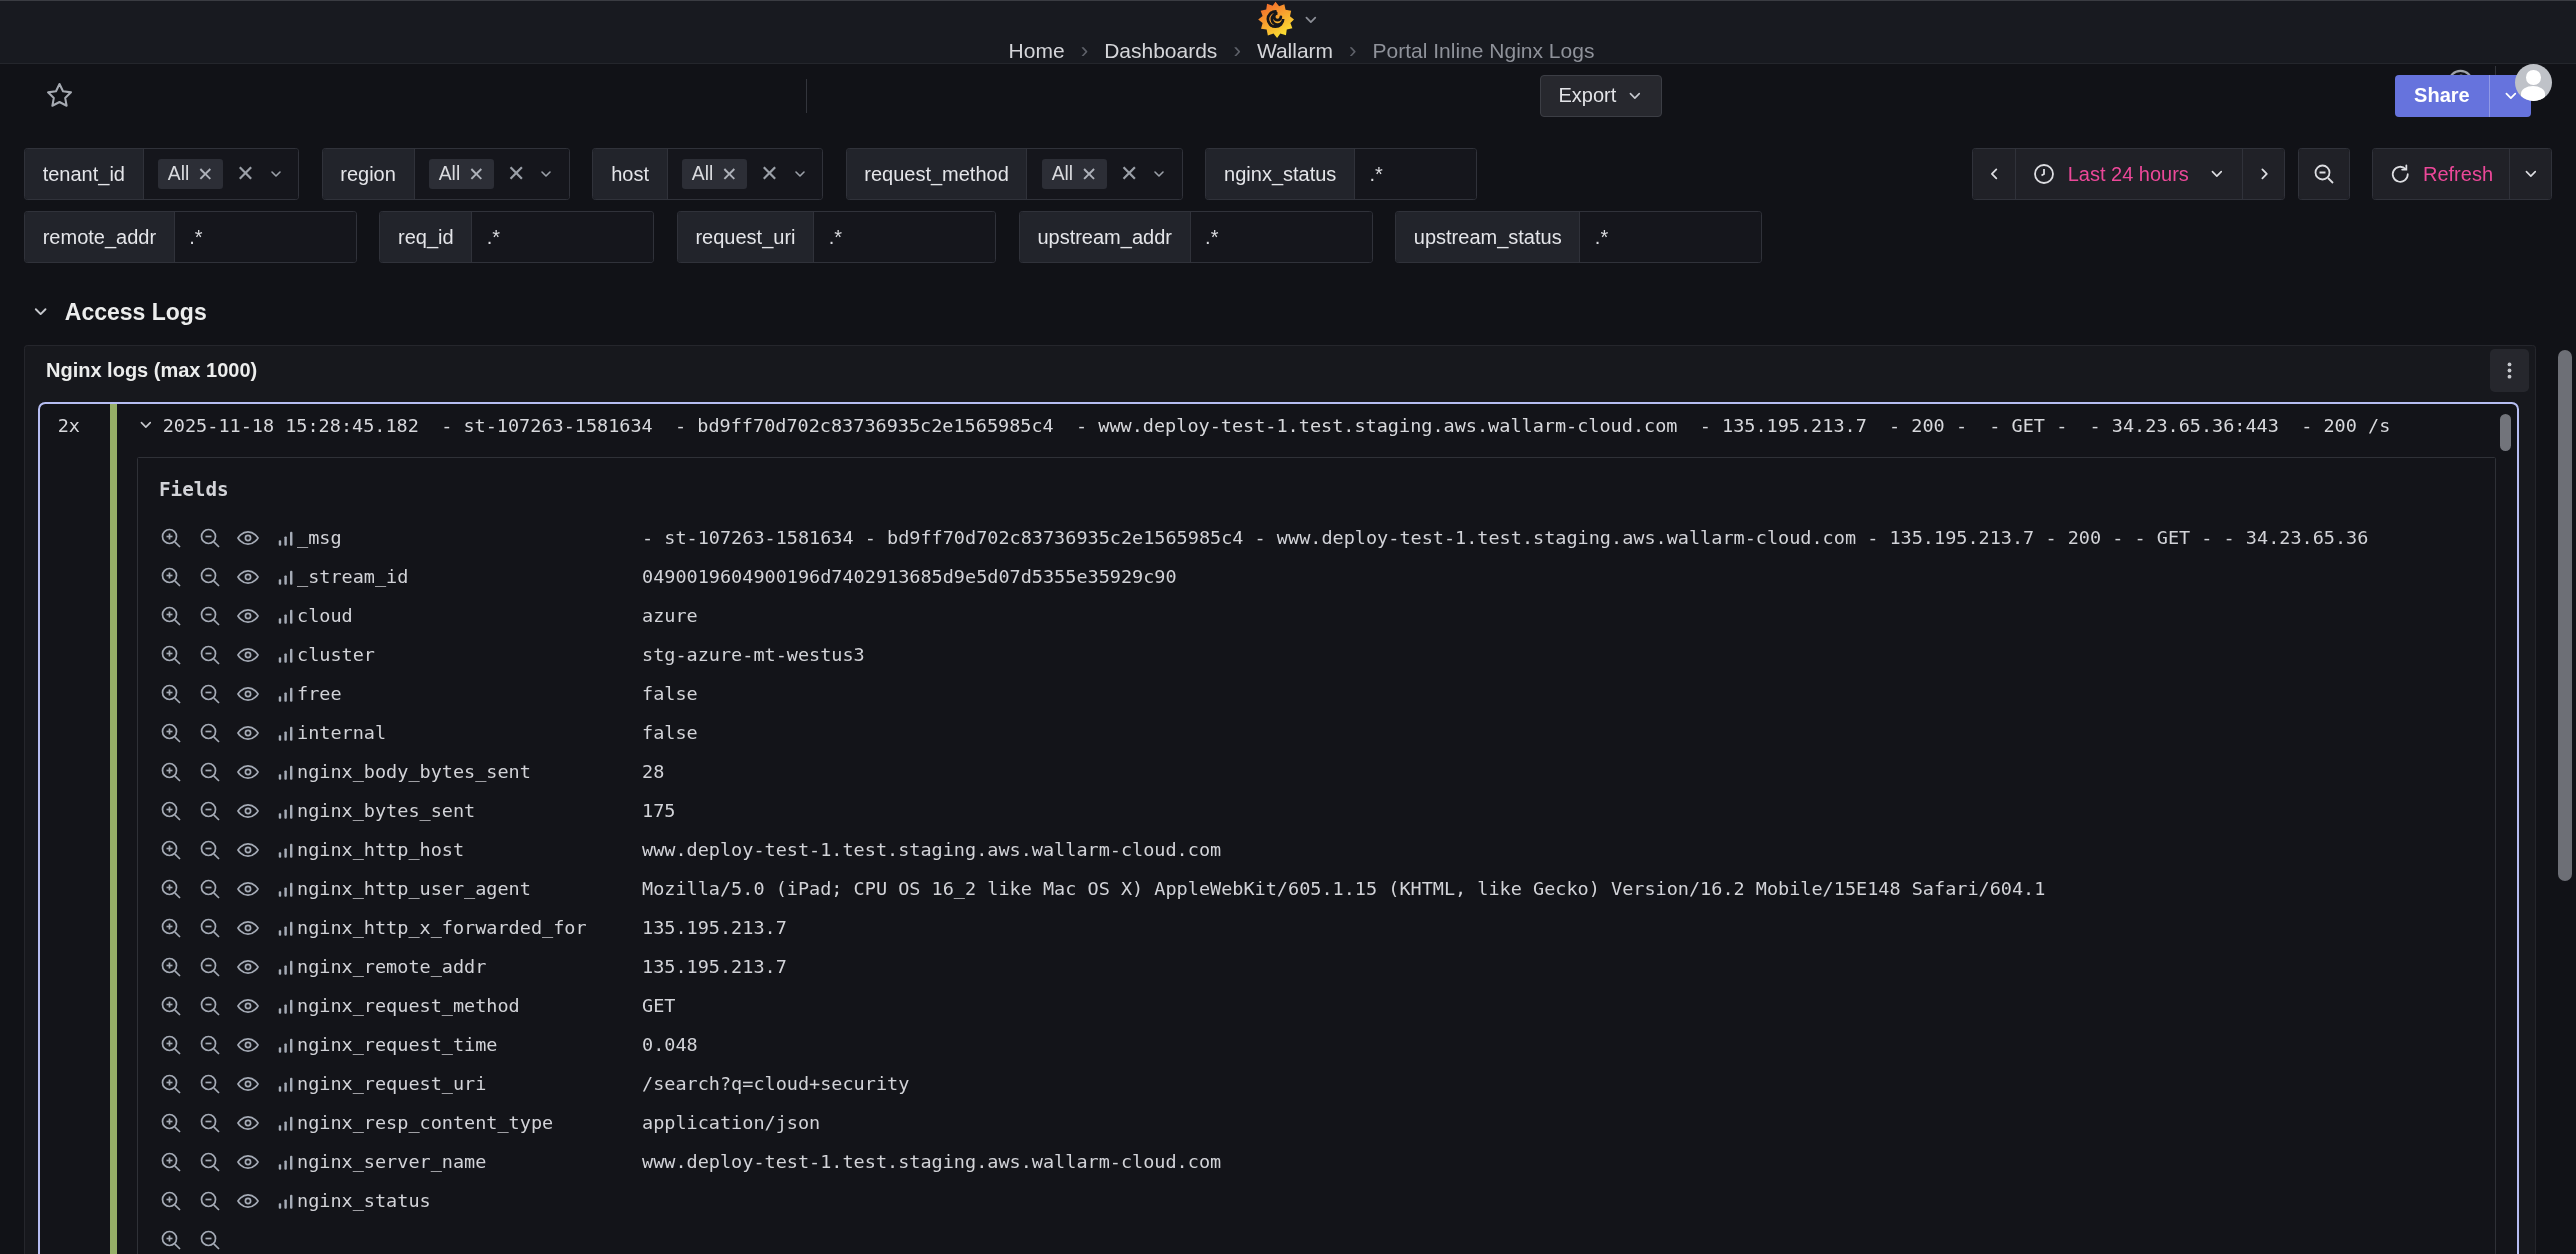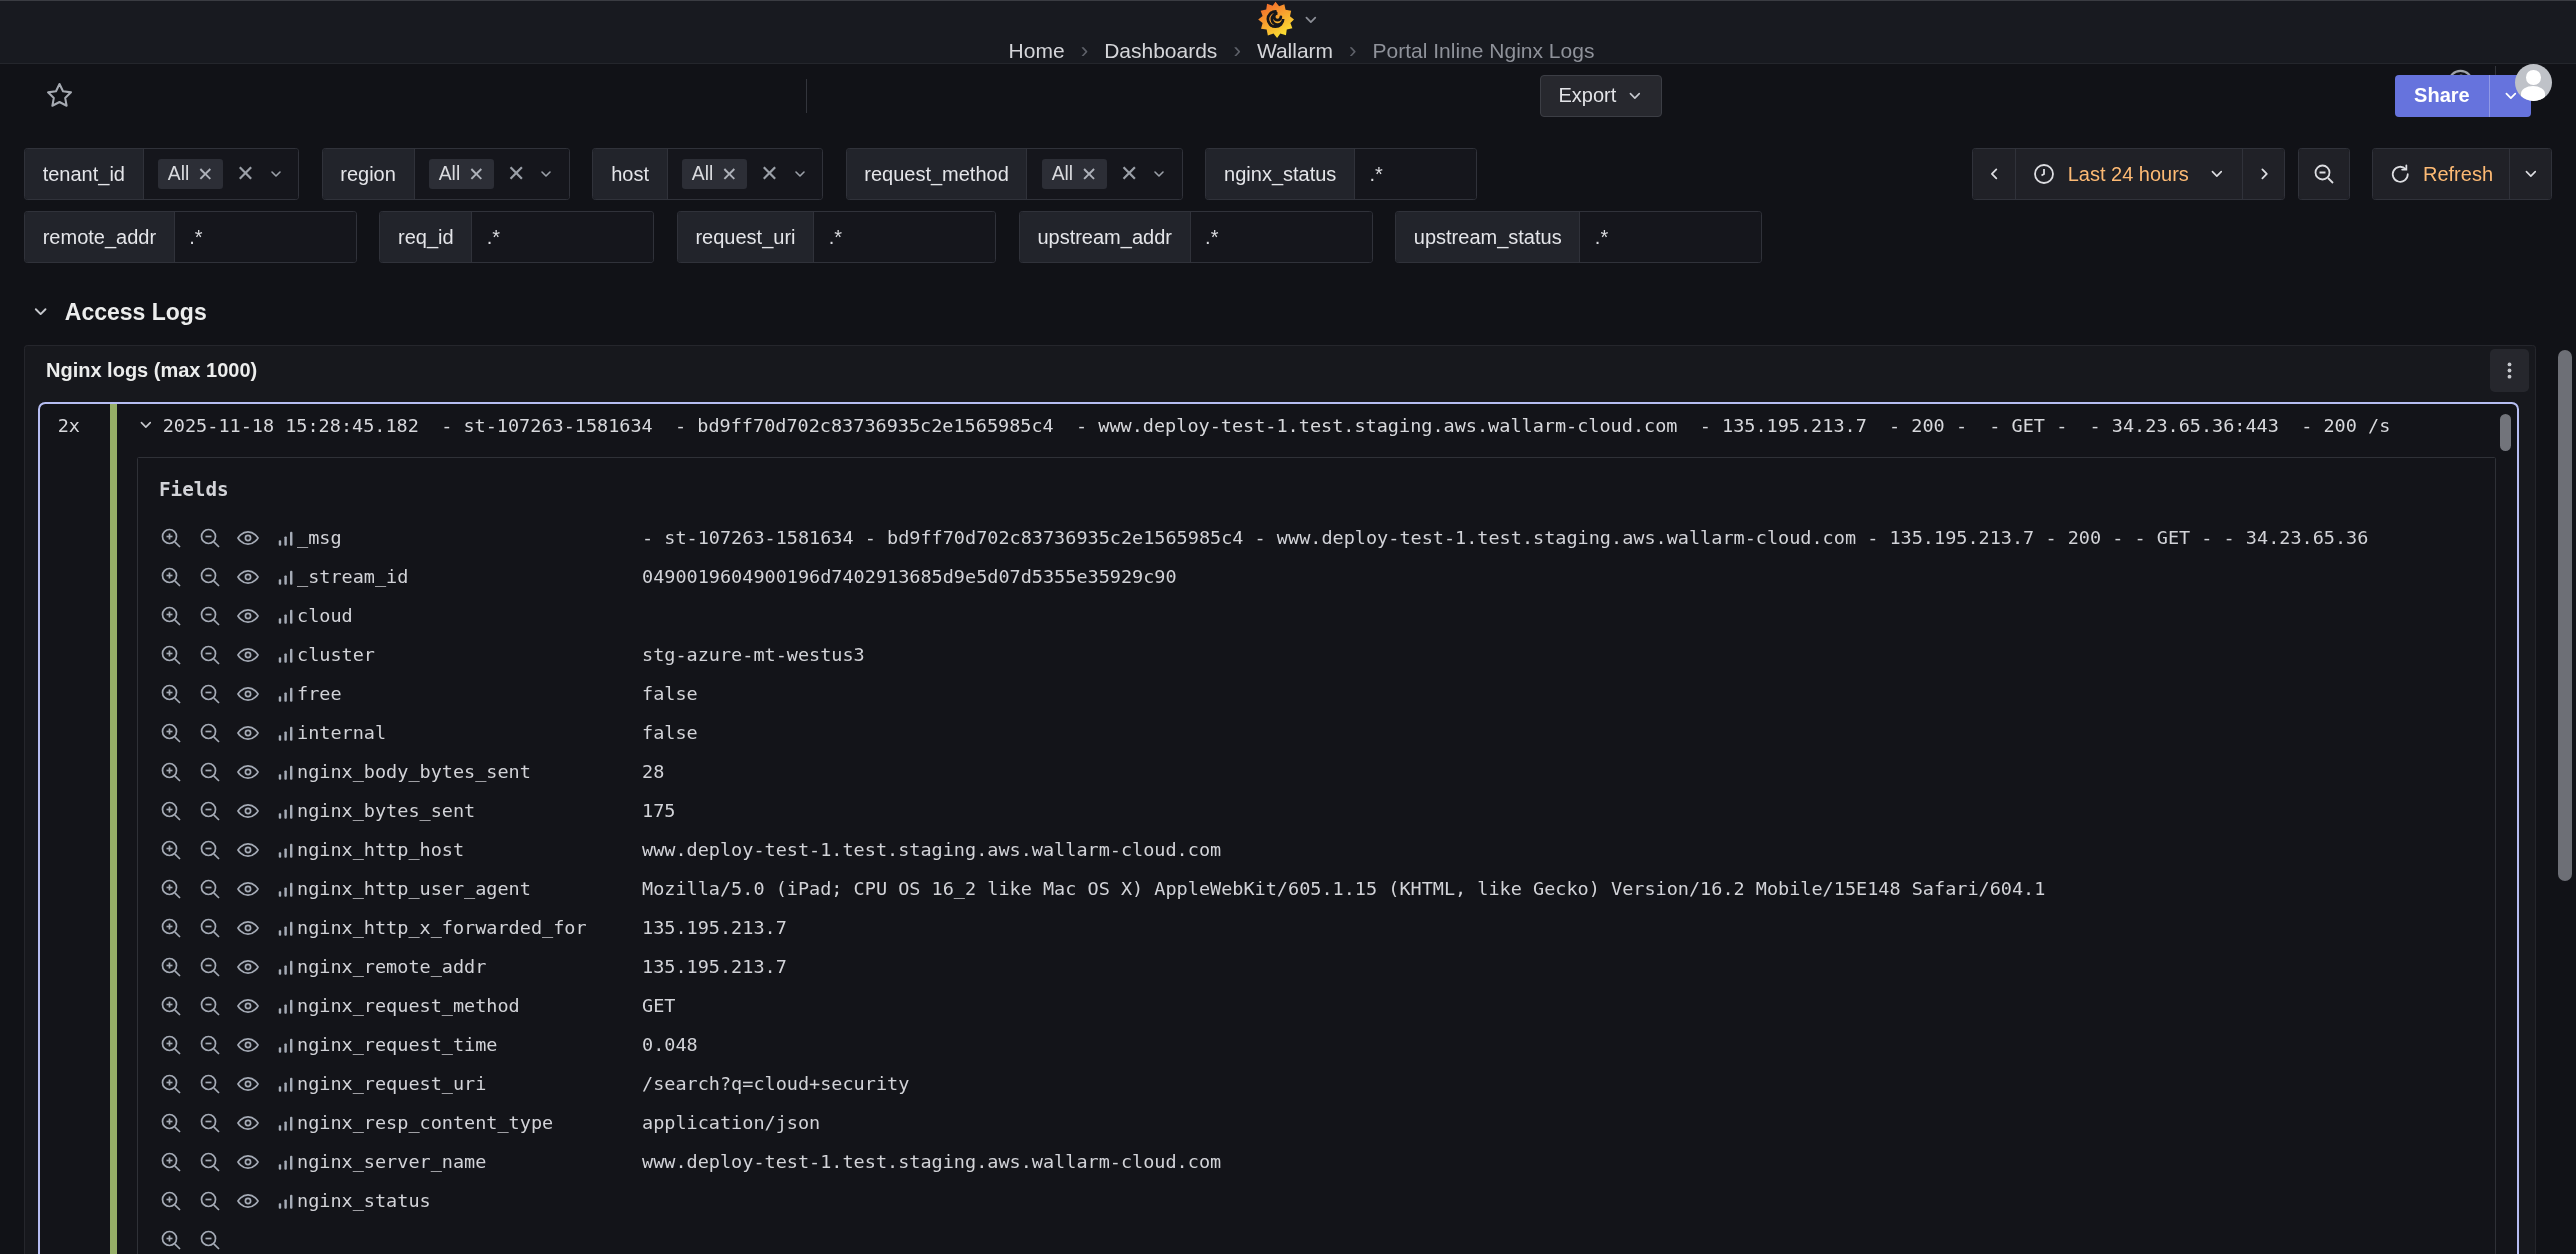--- a/index.html
+++ b/index.html
@@ -47,21 +47,21 @@
   .pill-value { background:#15161c; display:flex; align-items:center; gap:13px; padding:0 14.5px; min-width:149px; }
   .chip { background:#2c2e36; border-radius:3.2px; padding:3.2px 9.7px; display:flex; align-items:center; gap:8px;
           font-size:19.3px; color:#d9dade; cursor:pointer; }
   .chip .x { color:#aeb2ba; font-size:19.3px; }
   .clear-x { color:#9ba0a8; font-size:22px; cursor:pointer; line-height:1; }
   .pill-input { background:#15161c; border:none; outline:none; color:#d9dade; font-size:20px; padding:0 14.5px;
                 font-family:"Liberation Sans",sans-serif; }
   .spacer { flex:1; }
 
   .tgroup { display:flex; height:52px; border:0.8px solid #30323a; border-radius:3.2px; overflow:hidden; }
-  .tseg { background:#202127; border:none; color:#fdba74; display:flex; align-items:center; gap:11.3px;
+  .tseg { background:#202127; border:none; color:#ec4899; display:flex; align-items:center; gap:11.3px;
           padding:0 16px; font-size:20px; font-weight:500; cursor:pointer; }
   .tseg + .tseg { border-left:0.8px solid #30323a; }
   .sq { width:42px; justify-content:center; padding:0; }
 
   
   .section-header { display:flex; align-items:center; gap:14.5px; padding:24px 24px 19.3px 31px; }
   .section-title { font-size:23px; font-weight:700; color:#eceded; }
 
   
   .panel { margin:0 24px; width:2512px; height:966px; background:#17181d; border:0.8px solid #25262c; border-radius:3.2px;
@@ -448,20 +448,21 @@
                   </button>
                   <button class="icon-btn">
                     <svg width="22.5" height="22.5" viewBox="0 0 24 24" fill="#a5abb6">
                       <rect x="4" y="14" width="2.6" height="6" rx="1"></rect>
                       <rect x="10" y="10" width="2.6" height="10" rx="1"></rect>
                       <rect x="16" y="5" width="2.6" height="15" rx="1"></rect>
                     </svg>
                   </button>
                 </span>
                 <span class="fname">cloud</span>
+                <span class="fvalue">azure</span>
               </div>
 
               <div class="frow-field">
                 <span class="ficons">
                   <button class="icon-btn">
                     <svg width="24" height="24" viewBox="0 0 24 24" fill="none" stroke="#a5abb6" stroke-width="1.7">
                       <circle cx="10.5" cy="10.5" r="7"></circle>
                       <line x1="15.8" y1="15.8" x2="21" y2="21"></line>
                       <line x1="7.5" y1="10.5" x2="13.5" y2="10.5"></line>
                       <line x1="10.5" y1="7.5" x2="10.5" y2="13.5"></line>

